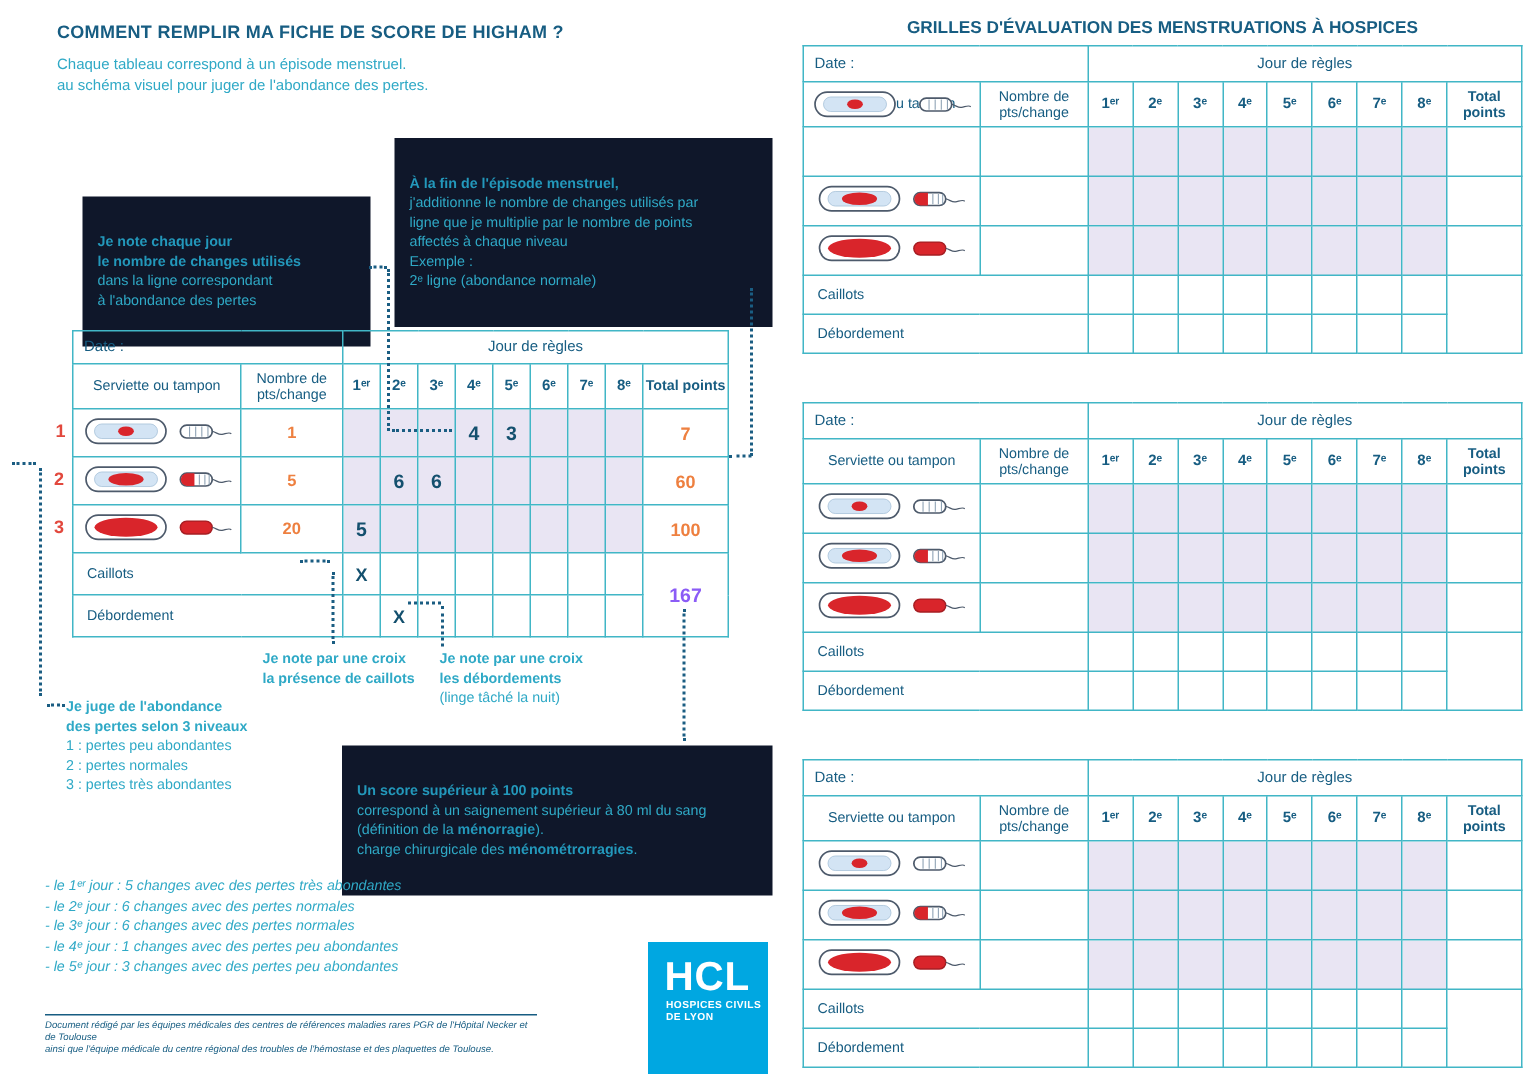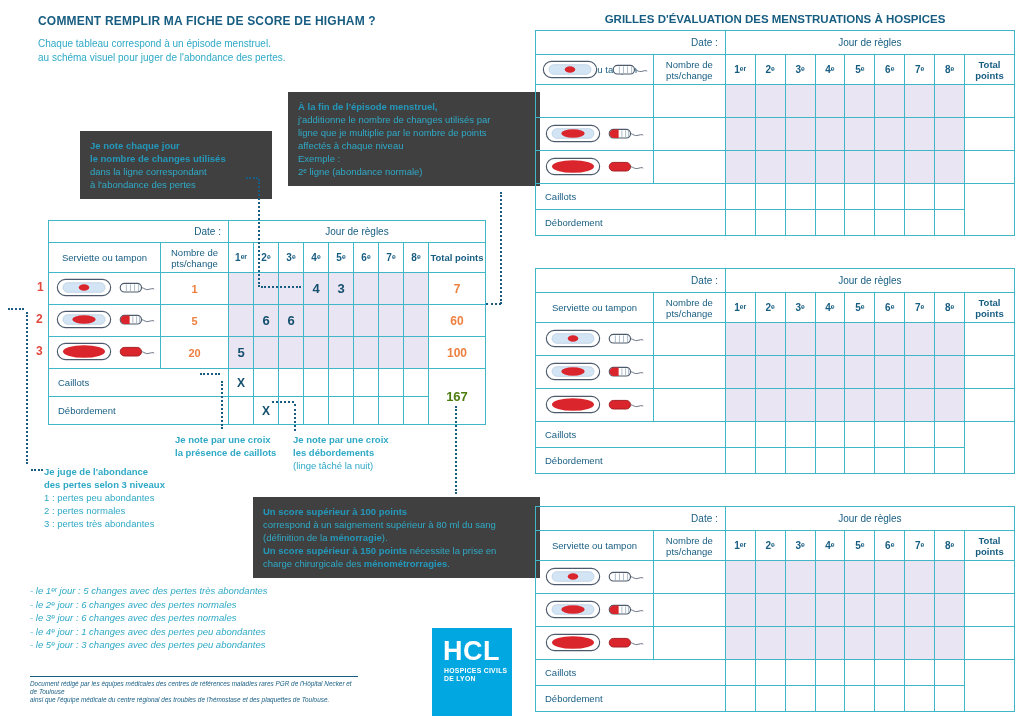--- a/index.html
+++ b/index.html
@@ -1,41 +1,41 @@
 <!DOCTYPE html>
 <html><head>
 <meta charset="utf-8">
 <style>
   html,body{margin:0;padding:0;}
   body{width:1024px;height:725px;position:relative;background:#fff;
        font-family:"Liberation Sans","DejaVu Sans",sans-serif;color:#175d82;overflow:hidden;}
   .abs{position:absolute;}
   .b{font-weight:bold;}
   
-  .notebox{background:#404040;padding:8px 10px;font-size:9.5px;line-height:13px;color:#2fa9c6;margin-left:25px;}
+  .notebox{background:#0f172a;padding:24px 10px;font-size:9.5px;line-height:13px;color:#2fa9c6;}
   .notebox .b{color:#2398bb;}
   
   .ltitle{font-size:12px;font-weight:bold;color:#175d82;letter-spacing:.2px;}
   .rtitle{font-size:11.5px;font-weight:bold;color:#175d82;text-align:center;width:480px;}
   .intro{font-size:10px;line-height:14px;color:#2fa9c6;}
   
   table.sheet{border-collapse:collapse;table-layout:fixed;}
   .sheet td{border:1.5px solid #41b6c6;padding:0;font-size:9.5px;color:#175d82;
             text-align:center;vertical-align:middle;overflow:hidden;}
-  .sheet .date-cell{text-align:right;padding:2px 7px;font-size:10px;}
+  .sheet .date-cell{text-align:left;padding:2px 7px;font-size:10px;}
   .sheet .days-cell{font-size:10px;}
   .sheet .day-hd{font-weight:bold;font-size:10px;}
   .sheet .tot-hd{font-weight:bold;font-size:9.5px;line-height:11px;}
   .sheet .pts-hd{font-size:9.5px;line-height:11px;}
   .sheet .label-cell{text-align:left;padding:2px 9px;font-size:9.5px;}
   .sheet .lav{background:#e9e5f3;}
   .sheet .val{font-weight:bold;font-size:13px;color:#14506e;}
   .sheet .xval{font-weight:bold;font-size:12px;color:#14506e;}
   .sheet .tot{font-weight:bold;font-size:12px;color:#ee8040;}
-  .sheet .tot-big{font-weight:bold;font-size:13px;color:#4d7c0f;}
+  .sheet .tot-big{font-weight:bold;font-size:13px;color:#8b5cf6;}
   .sheet .pts{font-weight:bold;font-size:11px;color:#ee8040;}
   .ex .rA{height:22px;} .ex .rB{height:30px;} .ex .ri{height:32px;}
   .ex .rc{height:28px;} .ex .rd{height:28px;}
   .grid .rA{height:24px;} .grid .rB{height:30px;} .grid .ri{height:33px;}
   .grid .rc{height:26px;} .grid .rd{height:26px;}
   .icon-pair{display:inline-flex;align-items:center;gap:6px;}
   .pad-s{width:58px;height:21px;} .tam-s{width:36px;height:15px;}
   .rownum{font-size:12px;font-weight:bold;color:#e2483d;}
   
   #right-col{position:absolute;left:535px;top:0;width:482px;height:725px;}
@@ -256,21 +256,20 @@
   <div class="b">des pertes selon 3 niveaux</div>
   <div>1 : pertes peu abondantes</div>
   <div>2 : pertes normales</div>
   <div>3 : pertes très abondantes</div>
 </div>
 
 <div class="abs notebox" style="left:228px;top:497px;width:267px;">
   <div><span class="b">Un score supérieur à 100 points</span></div>
   <div>correspond à un saignement supérieur à 80 ml du sang</div>
   <div><span>(définition de la </span><span class="b">ménorragie</span><span>).</span></div>
-  <div><span class="b">Un score supérieur à 150 points</span><span> nécessite la prise en</span></div>
   <div><span>charge chirurgicale des </span><span class="b">ménométrorragies</span><span>.</span></div>
 </div>
 
 <div class="abs summary" style="left:30px;top:584px;">
   <div>- le 1ᵉʳ jour : 5 changes avec des pertes très abondantes</div>
   <div>- le 2ᵉ jour : 6 changes avec des pertes normales</div>
   <div>- le 3ᵉ jour : 6 changes avec des pertes normales</div>
   <div>- le 4ᵉ jour : 1 changes avec des pertes peu abondantes</div>
   <div>- le 5ᵉ jour : 3 changes avec des pertes peu abondantes</div>
 </div>

